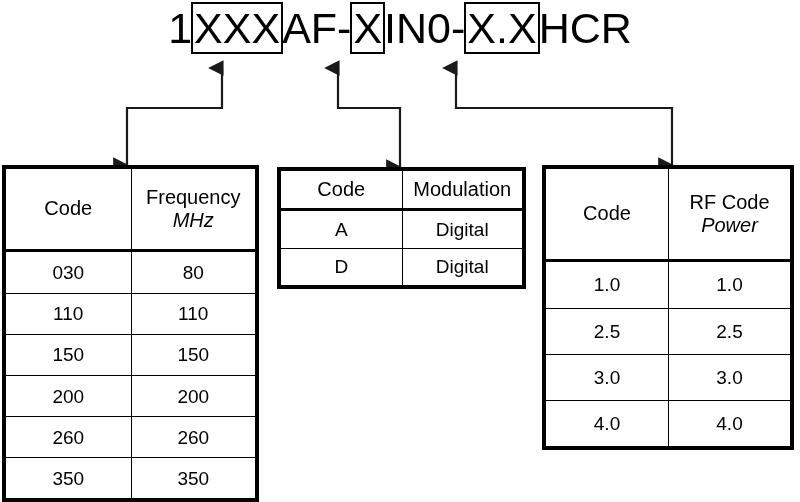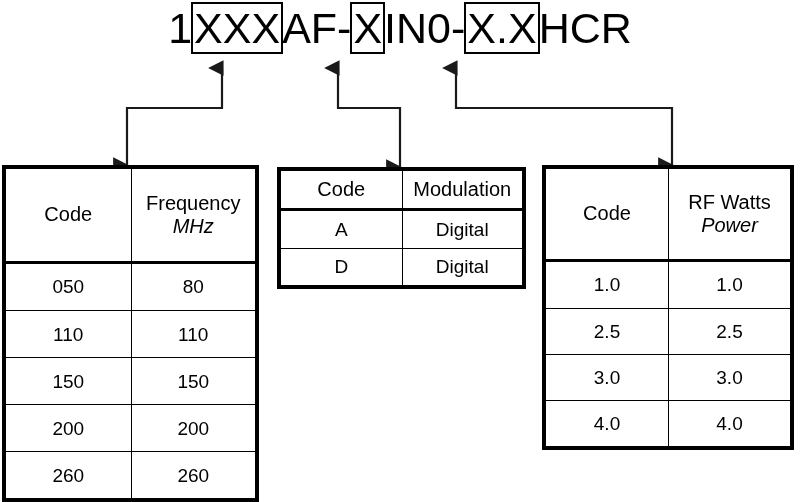--- a/index.html
+++ b/index.html
@@ -159,38 +159,42 @@
     <table>
       <tbody>
         <tr class="hdr-row">
           <th class="col-code">Code</th>
           <th>
             <span>Frequency</span>
             <span class="hdr-line2">MHz</span>
           </th>
         </tr>
         <tr>
-          <td>050</td>
+          <td>030</td>
           <td>80</td>
         </tr>
         <tr>
           <td>110</td>
           <td>110</td>
         </tr>
         <tr>
           <td>150</td>
           <td>150</td>
         </tr>
         <tr>
           <td>200</td>
           <td>200</td>
         </tr>
         <tr>
           <td>260</td>
           <td>260</td>
+        </tr>
+        <tr>
+          <td>350</td>
+          <td>350</td>
         </tr>
       </tbody>
     </table>
   </div>
 
   <div class="ref-table" id="table-modulation">
     <table>
       <tbody>
         <tr class="hdr-row">
           <th class="col-code">Code</th>
@@ -207,21 +211,21 @@
       </tbody>
     </table>
   </div>
 
   <div class="ref-table" id="table-rfpower">
     <table>
       <tbody>
         <tr class="hdr-row">
           <th class="col-code">Code</th>
           <th>
-            <span>RF Watts</span>
+            <span>RF Code</span>
             <span class="hdr-line2">Power</span>
           </th>
         </tr>
         <tr>
           <td>1.0</td>
           <td>1.0</td>
         </tr>
         <tr>
           <td>2.5</td>
           <td>2.5</td>

